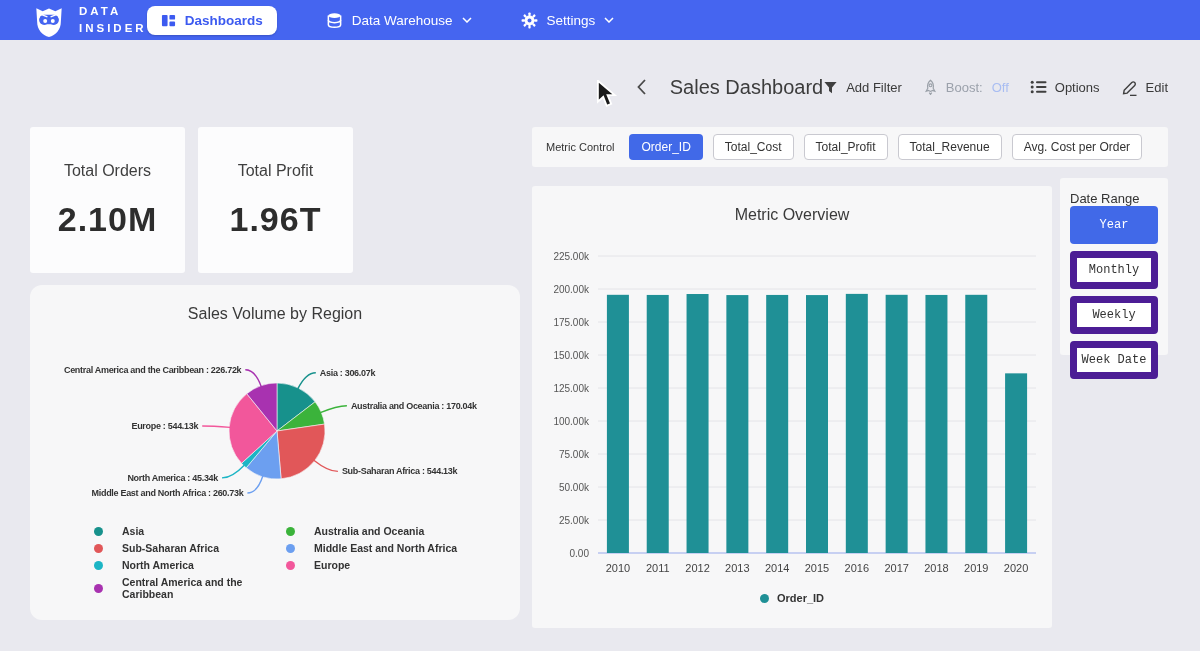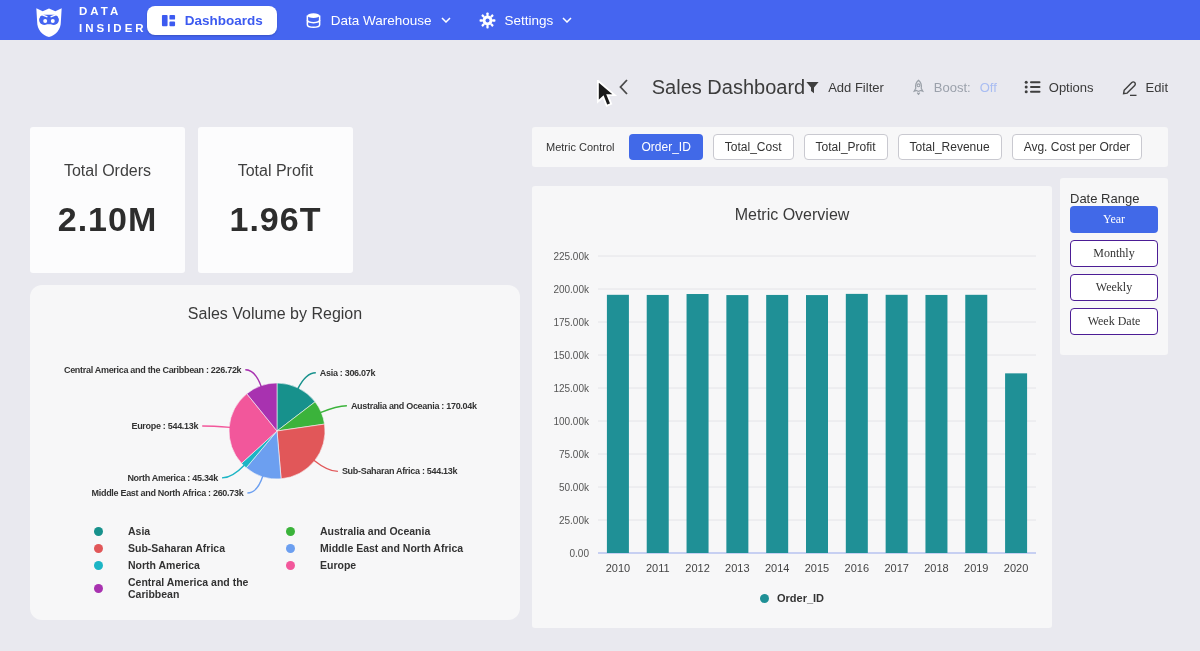--- a/index.html
+++ b/index.html
@@ -6,32 +6,32 @@
   html,body { width:1200px; height:651px; }
   body { font-family:"Liberation Sans", sans-serif; color:#333; }
   #app { position:relative; width:1200px; height:651px; background:var(--page-bg,#e9e9ef); overflow:hidden; }
 
   
   .navbar { position:absolute; top:0; left:0; right:0; height:40px;
     background:var(--accent-blue,#4565f0); display:flex; align-items:center;
     justify-content:flex-start; padding:0 30px; }
   .brand { display:flex; align-items:center; gap:11px; }
   .brand-text { color:#fff; font-size:11.5px; font-weight:bold; letter-spacing:3px; line-height:1.45; }
-  .nav-right { display:flex; align-items:center; gap:28px; }
+  .nav-right { display:flex; align-items:center; gap:49px; }
   .nav-pill { display:flex; align-items:center; gap:9px; background:#fff; color:#3c5af0;
     border:none; border-radius:8px; padding:7px 14px; font-size:13.5px; font-weight:bold;
     font-family:inherit; cursor:pointer; box-shadow:0 1px 2px rgba(0,0,0,.18); }
   .nav-item { display:flex; align-items:center; gap:9px; color:#fff; font-size:13.5px; cursor:pointer; }
 
   
   .header-row { position:absolute; top:55px; left:0; right:0; height:64px; display:flex;
     align-items:center; justify-content:flex-end; padding:0 32px; }
   .header-left { display:flex; align-items:center; gap:23px; }
   .page-title { font-size:20px; color:#3c3c3c; }
-  .header-actions { display:flex; align-items:center; gap:27px; font-size:13px; color:#3a3a3a; }
+  .header-actions { display:flex; align-items:center; gap:21px; font-size:13px; color:#3a3a3a; }
   .action { display:flex; align-items:center; gap:8px; cursor:pointer; }
   .boost-label { color:#9ba1ab; }
   .boost-value { color:var(--boost-off,#a9bdf2); margin-left:1px; }
 
   
   .stat-cards { position:absolute; left:30px; top:127px; width:492px; display:flex; gap:13px; }
   .stat-card { width:155px; height:146px; background:#fcfcfd; border-radius:3px; display:flex;
     flex-direction:column; align-items:center; justify-content:center; gap:20px; }
   .stat-label { font-size:16px; color:#3f3f3f; }
   .stat-value { font-size:34px; font-weight:bold; color:#2d2d2d; letter-spacing:1px; }
@@ -54,31 +54,31 @@
   .tick { font-size:10px; fill:#555; }
   .xlab { font-size:11px; fill:#444; }
   .bar-legend { position:absolute; left:0; right:0; bottom:24px; display:flex; justify-content:center;
     align-items:center; gap:8px; font-size:11px; font-weight:bold; color:#333; }
   .dot { width:9px; height:9px; border-radius:50%; flex:0 0 auto; }
 
   .date-panel { position:absolute; left:1060px; top:178px; width:108px; height:177px;
     background:var(--panel-bg,#f7f7f8); border-radius:3px; padding:13px 10px; }
   .date-label { font-size:13px; color:#333; }
   .range-btn { display:block; width:88px; margin-bottom:7px; padding:5px 0; text-align:center;
-    font-size:12px; border-radius:4px; border:1px solid #4c1d95; background:#fff; color:#333;
-    font-family:Liberation Serif, serif; cursor:pointer; }
+    font-size:12px; border-radius:4px; border:7px solid #4c1d95; background:#fff; color:#333;
+    font-family:Liberation Mono, monospace; cursor:pointer; }
   .range-btn.selected { background:var(--selected-blue,#4169e8); border-color:transparent; color:#fff; }
 
   .pie-panel { position:absolute; left:30px; top:285px; width:490px; height:335px;
     background:var(--panel-bg,#f7f7f8); border-radius:12px; }
   .pie-svg { position:absolute; left:0; top:44px; overflow:visible; pointer-events:none; }
   .pie-lab { font-size:9px; font-weight:bold; fill:#333; letter-spacing:-0.3px; }
   .pie-legend { position:absolute; left:64px; bottom:20px; display:flex; }
   .pie-legend-col { width:192px; display:flex; flex-direction:column; gap:5px; }
-  .legend-item { display:flex; align-items:center; gap:25px; font-size:10.5px; font-weight:bold;
+  .legend-item { display:flex; align-items:center; gap:19px; font-size:10.5px; font-weight:bold;
     color:#333; cursor:pointer; }
 
   .cursor { position:absolute; left:596px; top:80px; z-index:50; }
 </style>
 </head>
 <body>
 
 <div id="app">
 
   <div class="navbar">

